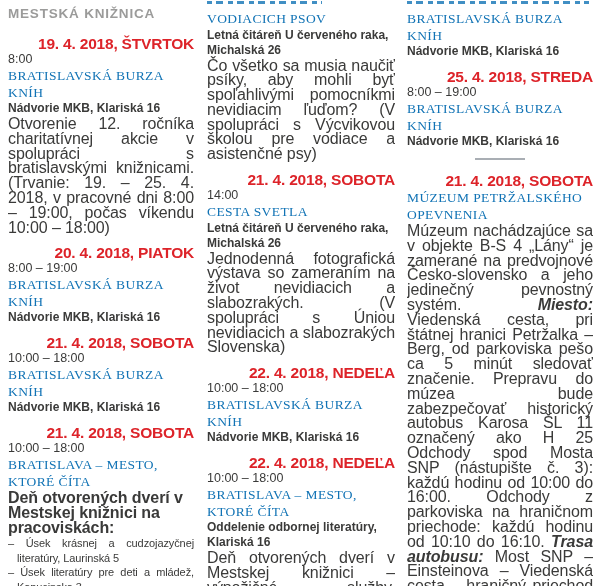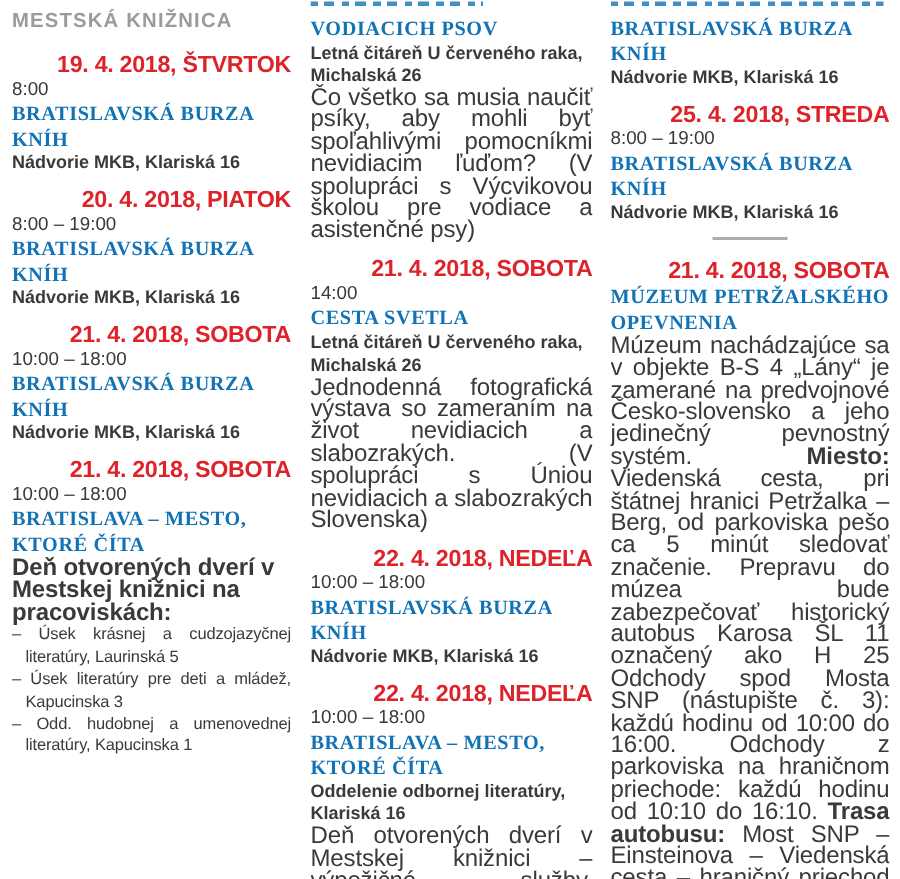--- a/index.html
+++ b/index.html
@@ -19,29 +19,29 @@
   }
   .event{margin-bottom:9px;}
   .evt-date{
     color:#dd2329;font-weight:bold;font-size:15.5px;line-height:17px;
     letter-spacing:-0.2px;
     text-align:right;
   }
   .evt-time{font-weight:normal;font-size:12.5px;line-height:15px;color:#3a3a39;}
   .evt-title{
     color:#1173b5;font-family:"Liberation Serif","DejaVu Serif",serif;
-    font-weight:bold;font-size:13.5px;line-height:16.5px;letter-spacing:0.4px;
+    font-weight:normal;font-size:13.5px;line-height:16.5px;letter-spacing:0.4px;
     margin:1px 0 0 0;
   }
   .evt-loc{font-weight:bold;font-size:12px;line-height:15px;color:#3a3a39;}
   .evt-body{
     font-size:16px;line-height:14.8px;text-align:justify;color:#3a3a39;
     margin:1px 0 0 0;letter-spacing:-0.1px;
   }
-  .evt-body b{font-weight:bold;}
+  .evt-body b{font-weight:bold;font-style:italic;}
   .body-bold{font-weight:bold;text-align:left;}
   .list-item{
     font-size:11px;line-height:14.8px;text-align:justify;color:#3a3a39;
     padding-left:9px;text-indent:-9px;letter-spacing:-0.1px;
   }
   .divider{
     width:50px;height:0;border-top:2px solid #a9aeb4;margin:9px auto 12px auto;
   }
   .cut-sliver{
     height:3px;margin-top:1px;
@@ -59,20 +59,21 @@
 <div class="page">
 
   <div class="col col1">
     <div class="kicker">MESTSKÁ KNIŽNICA</div>
 
     <div class="event">
       <div class="evt-date">19. 4. 2018, ŠTVRTOK</div>
       <div class="evt-time">8:00</div>
       <div class="evt-title">BRATISLAVSKÁ BURZA KNÍH</div>
       <div class="evt-loc">Nádvorie MKB, Klariská 16</div>
+      <p class="evt-body">Otvorenie 12. ročníka charitatívnej akcie v spolupráci s bratislavskými knižnicami. (Trvanie: 19. – 25. 4. 2018, v pracovné dni 8:00 – 19:00, počas víkendu 10:00 – 18:00)</p>
     </div>
 
     <div class="event">
       <div class="evt-date">20. 4. 2018, PIATOK</div>
       <div class="evt-time">8:00 – 19:00</div>
       <div class="evt-title">BRATISLAVSKÁ BURZA KNÍH</div>
       <div class="evt-loc">Nádvorie MKB, Klariská 16</div>
     </div>
 
     <div class="event">

